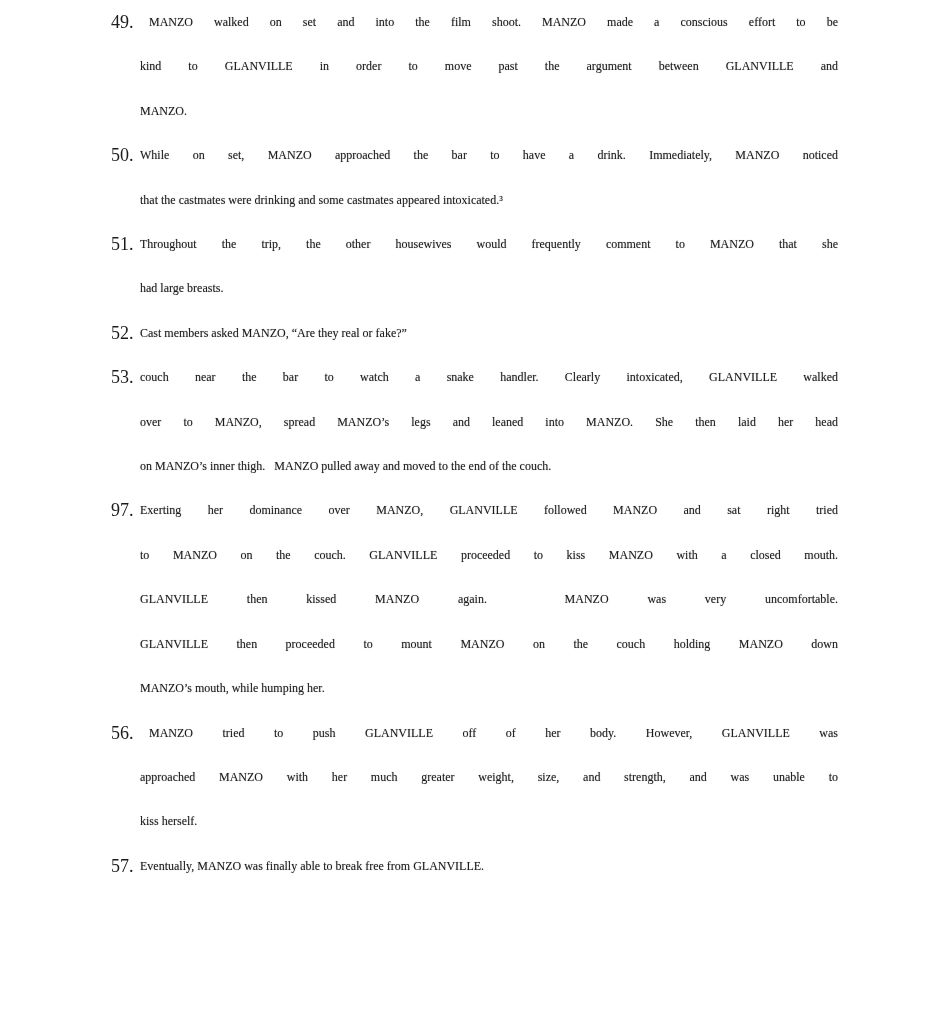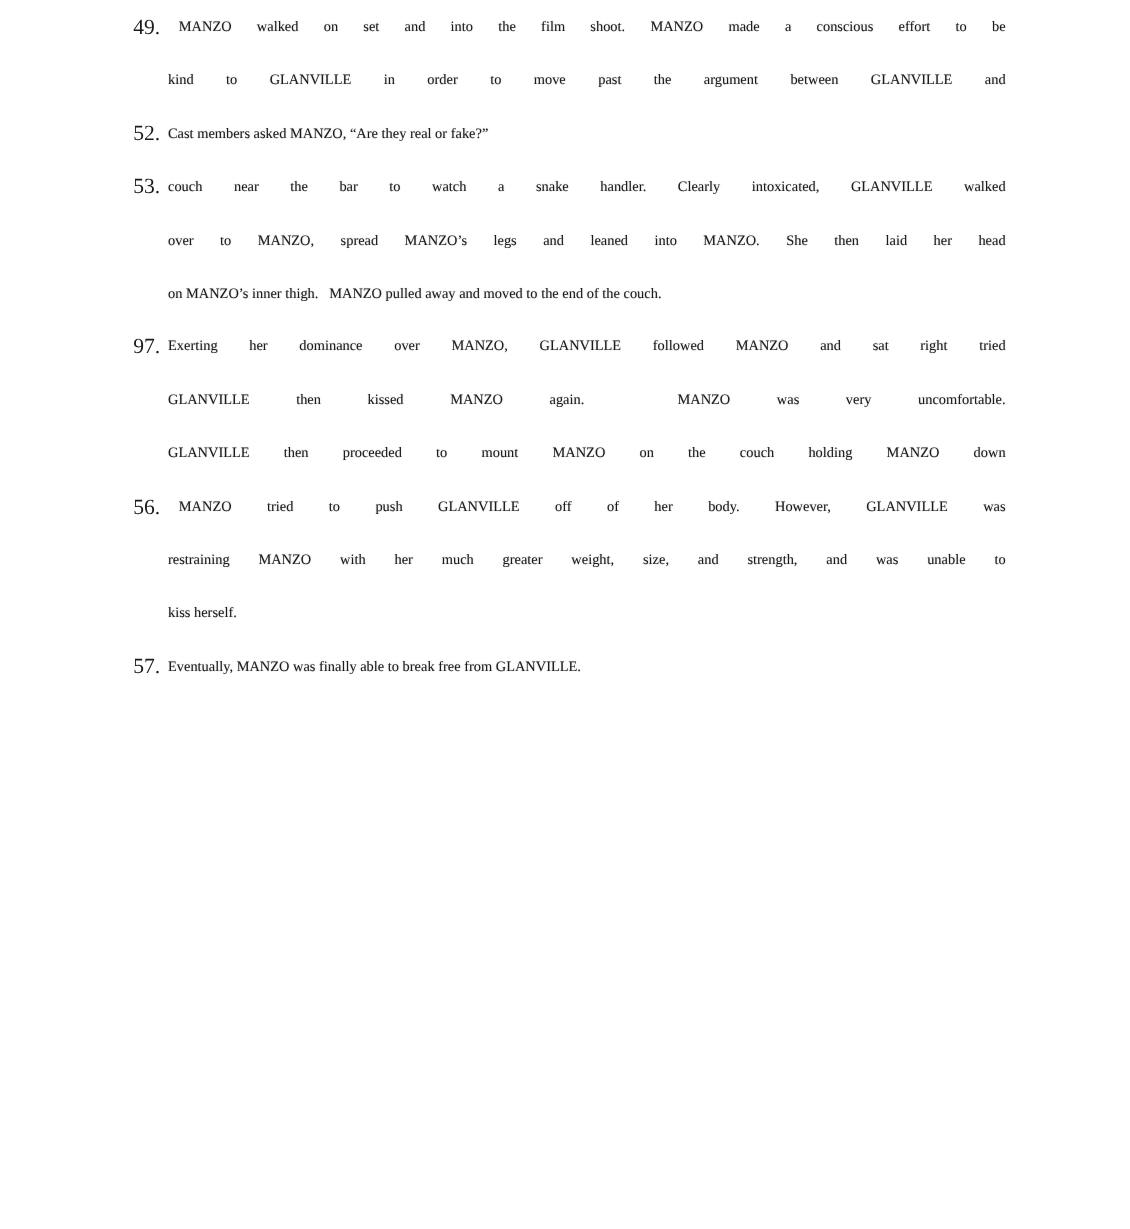--- a/index.html
+++ b/index.html
@@ -53,24 +53,39 @@
 </head>
 <body style="color: rgb(28, 28, 28); background: rgb(255, 255, 255);">
 
 <div class="page">
   <div id="doc-body">
   <div class="para">
     <span class="num">49.</span>
     <div class="lines">
           <div class="line first-indent">MANZO walked on set and into the film shoot. MANZO made a conscious effort to be</div>
           <div class="line">kind to GLANVILLE in order to move past the argument between GLANVILLE and</div>
+          <div class="line last">MANZO.</div>
         </div>
   </div>
 
+  <div class="para">
+    <span class="num">50.</span>
+    <div class="lines">
+          <div class="line">While on set, MANZO approached the bar to have a drink. Immediately, MANZO noticed</div>
+          <div class="line last">that the castmates were drinking and some castmates appeared intoxicated.³</div>
+        </div>
+  </div>
 
+  <div class="para">
+    <span class="num">51.</span>
+    <div class="lines">
+          <div class="line">Throughout the trip, the other housewives would frequently comment to MANZO that she</div>
+          <div class="line last">had large breasts.</div>
+        </div>
+  </div>
 
   <div class="para">
     <span class="num">52.</span>
     <div class="lines">
           <div class="line last">Cast members asked MANZO, “Are they real or fake?”</div>
         </div>
   </div>
 
   <div class="para">
     <span class="num">53.</span>
@@ -79,30 +94,32 @@
           <div class="line">over to MANZO, spread MANZO’s legs and leaned into MANZO. She then laid her head</div>
           <div class="line last">on MANZO’s inner thigh.&nbsp;&nbsp; MANZO pulled away and moved to the end of the couch.</div>
         </div>
   </div>
 
 
   <div class="para">
     <span class="num">97.</span>
     <div class="lines">
           <div class="line">Exerting her dominance over MANZO, GLANVILLE followed MANZO and sat right tried</div>
+          <div class="line">to MANZO on the couch. GLANVILLE proceeded to kiss MANZO with a closed mouth.</div>
           <div class="line">GLANVILLE then kissed MANZO again.&nbsp; MANZO was very uncomfortable.</div>
           <div class="line">GLANVILLE then proceeded to mount MANZO on the couch holding MANZO down</div>
+          <div class="line last">MANZO’s mouth, while humping her.</div>
         </div>
   </div>
 
   <div class="para">
     <span class="num">56.</span>
     <div class="lines">
           <div class="line first-indent">MANZO tried to push GLANVILLE off of her body. However, GLANVILLE was</div>
-          <div class="line">restraining MANZO with her much greater weight, size, and strength, and was unable to</div>
+          <div class="line">approached MANZO with her much greater weight, size, and strength, and was unable to</div>
           <div class="line last">kiss herself.</div>
         </div>
   </div>
 
   <div class="para">
     <span class="num">57.</span>
     <div class="lines">
           <div class="line last">Eventually, MANZO was finally able to break free from GLANVILLE.</div>
         </div>
   </div>

